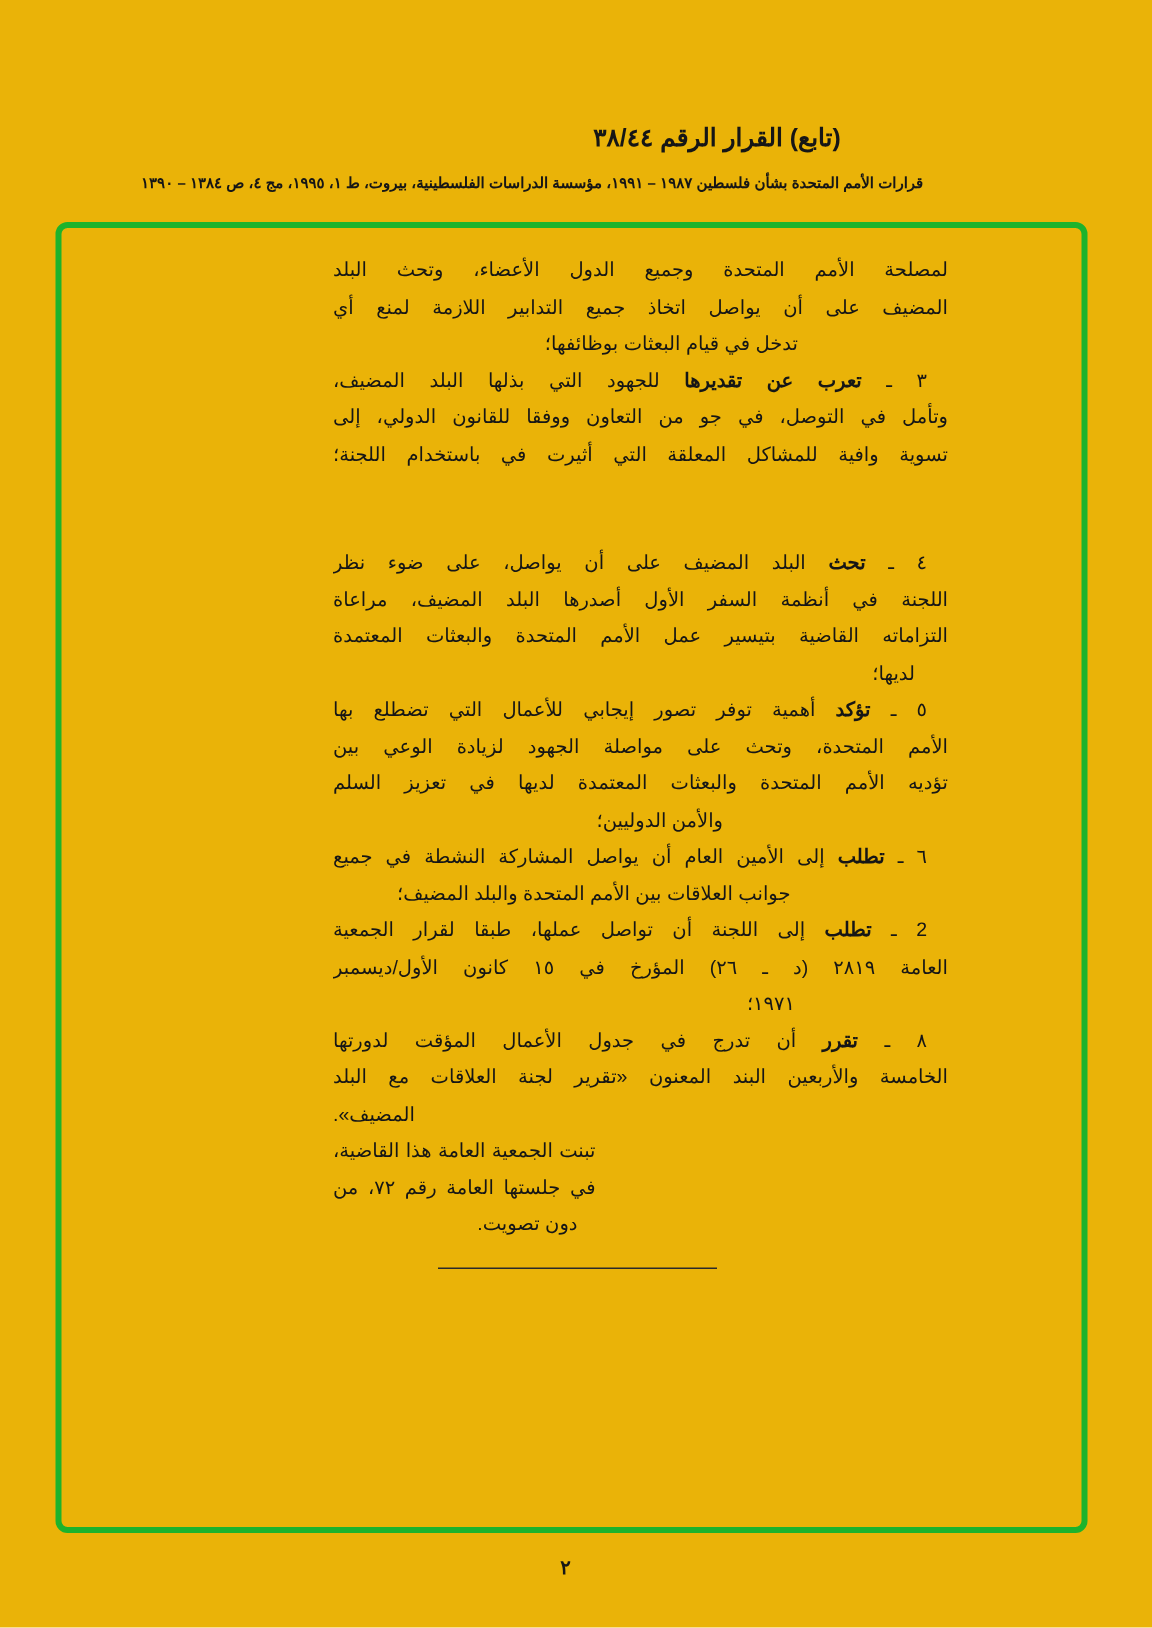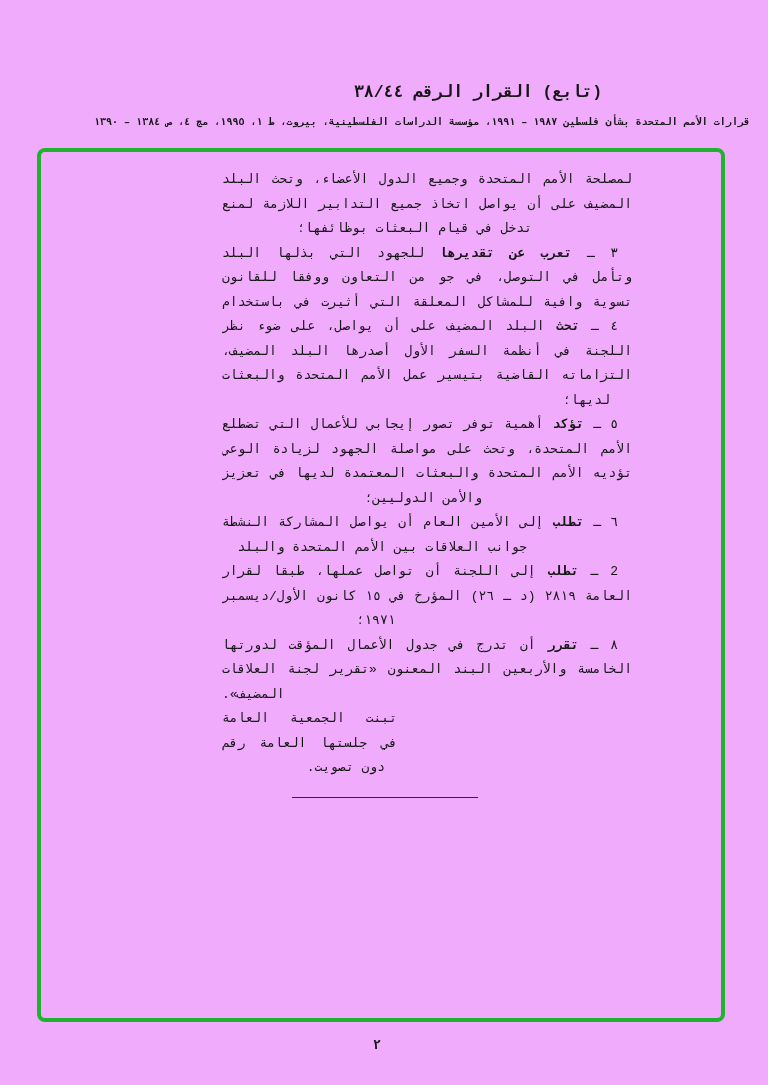--- a/index.html
+++ b/index.html
@@ -1,17 +1,17 @@
 <!DOCTYPE html>
 <html lang="ar"><head>
 <meta charset="utf-8">
 <style>
   html,body{margin:0;padding:0;background:#ffffff;}
-  .page{position:relative;width:768px;height:1085px;background:#f0abfc;overflow:hidden;
-        font-family:Liberation Mono, monospace;color:#161616;}
+  .page{position:relative;width:768px;height:1085px;background:#eab308;overflow:hidden;
+        font-family:Liberation Sans, sans-serif;color:#161616;}
   
   .hdr-title{position:absolute;top:82px;left:188px;right:0;text-align:center;
              direction:rtl;font-weight:bold;font-size:16.5px;white-space:nowrap;}
   .hdr-src{position:absolute;top:116px;left:94px;right:0;text-align:left;
            direction:rtl;font-weight:bold;font-size:10px;white-space:nowrap;}
   
   .frame{position:absolute;left:37px;top:148px;width:688px;height:874px;
          box-sizing:border-box;border:4px solid #1db32c;border-radius:8px;}
   
   .body-col{position:absolute;left:222px;top:168px;width:410px;direction:rtl;
@@ -45,39 +45,39 @@
         <div class="line just"><span>لمصلحة الأمم المتحدة وجميع الدول الأعضاء، وتحث البلد</span></div>
         <div class="line just"><span>المضيف على أن يواصل اتخاذ جميع التدابير اللازمة لمنع أي</span></div>
         <div class="line right" style="padding-right: 100px;"><span>تدخل في قيام البعثات بوظائفها؛</span></div>
       </div>
       <div class="para">
         <div class="line just" style="padding-right: 14px;"><span>٣ ـ </span><b>تعرب عن تقديرها</b><span> للجهود التي بذلها البلد المضيف،</span></div>
         <div class="line just"><span>وتأمل في التوصل، في جو من التعاون ووفقا للقانون الدولي، إلى</span></div>
         <div class="line just"><span>تسوية وافية للمشاكل المعلقة التي أثيرت في باستخدام اللجنة؛</span></div>
       </div>
       <div class="para">
-        <div class="line just" style="padding-right: 14px;"><span>٤ ـ </span><b>تحث</b><span> البلد المضيف على أن يواصل، على ضوء نظر</span></div>
+        <div class="line just" style="padding-right: 14px; margin-top: 48px;"><span>٤ ـ </span><b>تحث</b><span> البلد المضيف على أن يواصل، على ضوء نظر</span></div>
         <div class="line just"><span>اللجنة في أنظمة السفر الأول أصدرها البلد المضيف، مراعاة</span></div>
         <div class="line just"><span>التزاماته القاضية بتيسير عمل الأمم المتحدة والبعثات المعتمدة</span></div>
         <div class="line right" style="padding-right: 22px;"><span>لديها؛</span></div>
       </div>
       <div class="para">
         <div class="line just" style="padding-right: 14px;"><span>٥ ـ </span><b>تؤكد</b><span> أهمية توفر تصور إيجابي للأعمال التي تضطلع بها</span></div>
         <div class="line just"><span>الأمم المتحدة، وتحث على مواصلة الجهود لزيادة الوعي بين</span></div>
         <div class="line just"><span>تؤديه الأمم المتحدة والبعثات المعتمدة لديها في تعزيز السلم</span></div>
         <div class="line right" style="padding-right: 150px;"><span>والأمن الدوليين؛</span></div>
       </div>
       <div class="para">
         <div class="line just" style="padding-right: 14px;"><span>٦ ـ </span><b>تطلب</b><span> إلى الأمين العام أن يواصل المشاركة النشطة في جميع</span></div>
         <div class="line right" style="padding-right: 105px;"><span>جوانب العلاقات بين الأمم المتحدة والبلد المضيف؛</span></div>
       </div>
       <div class="para">
         <div class="line just" style="padding-right: 14px;"><span>2 ـ </span><b>تطلب</b><span> إلى اللجنة أن تواصل عملها، طبقا لقرار الجمعية</span></div>
         <div class="line just"><span>العامة ٢٨١٩ (د ـ ٢٦) المؤرخ في ١٥ كانون الأول/ديسمبر</span></div>
-        <div class="line right" style="padding-right: 102px; text-align: center;"><span>١٩٧١؛</span></div>
+        <div class="line right" style="padding-right: 102px;"><span>١٩٧١؛</span></div>
       </div>
       <div class="para">
         <div class="line just" style="padding-right: 14px;"><span>٨ ـ </span><b>تقرر</b><span> أن تدرج في جدول الأعمال المؤقت لدورتها</span></div>
         <div class="line just"><span>الخامسة والأربعين البند المعنون «تقرير لجنة العلاقات مع البلد</span></div>
         <div class="line left"><span>المضيف».</span></div>
       </div>
       <div class="para closing">
         <div class="line just"><span>تبنت الجمعية العامة هذا القاضية،</span></div>
         <div class="line just"><span>في جلستها العامة رقم ٧٢، من</span></div>
         <div class="line right" style="padding-right: 12px;"><span>دون تصويت.</span></div>

